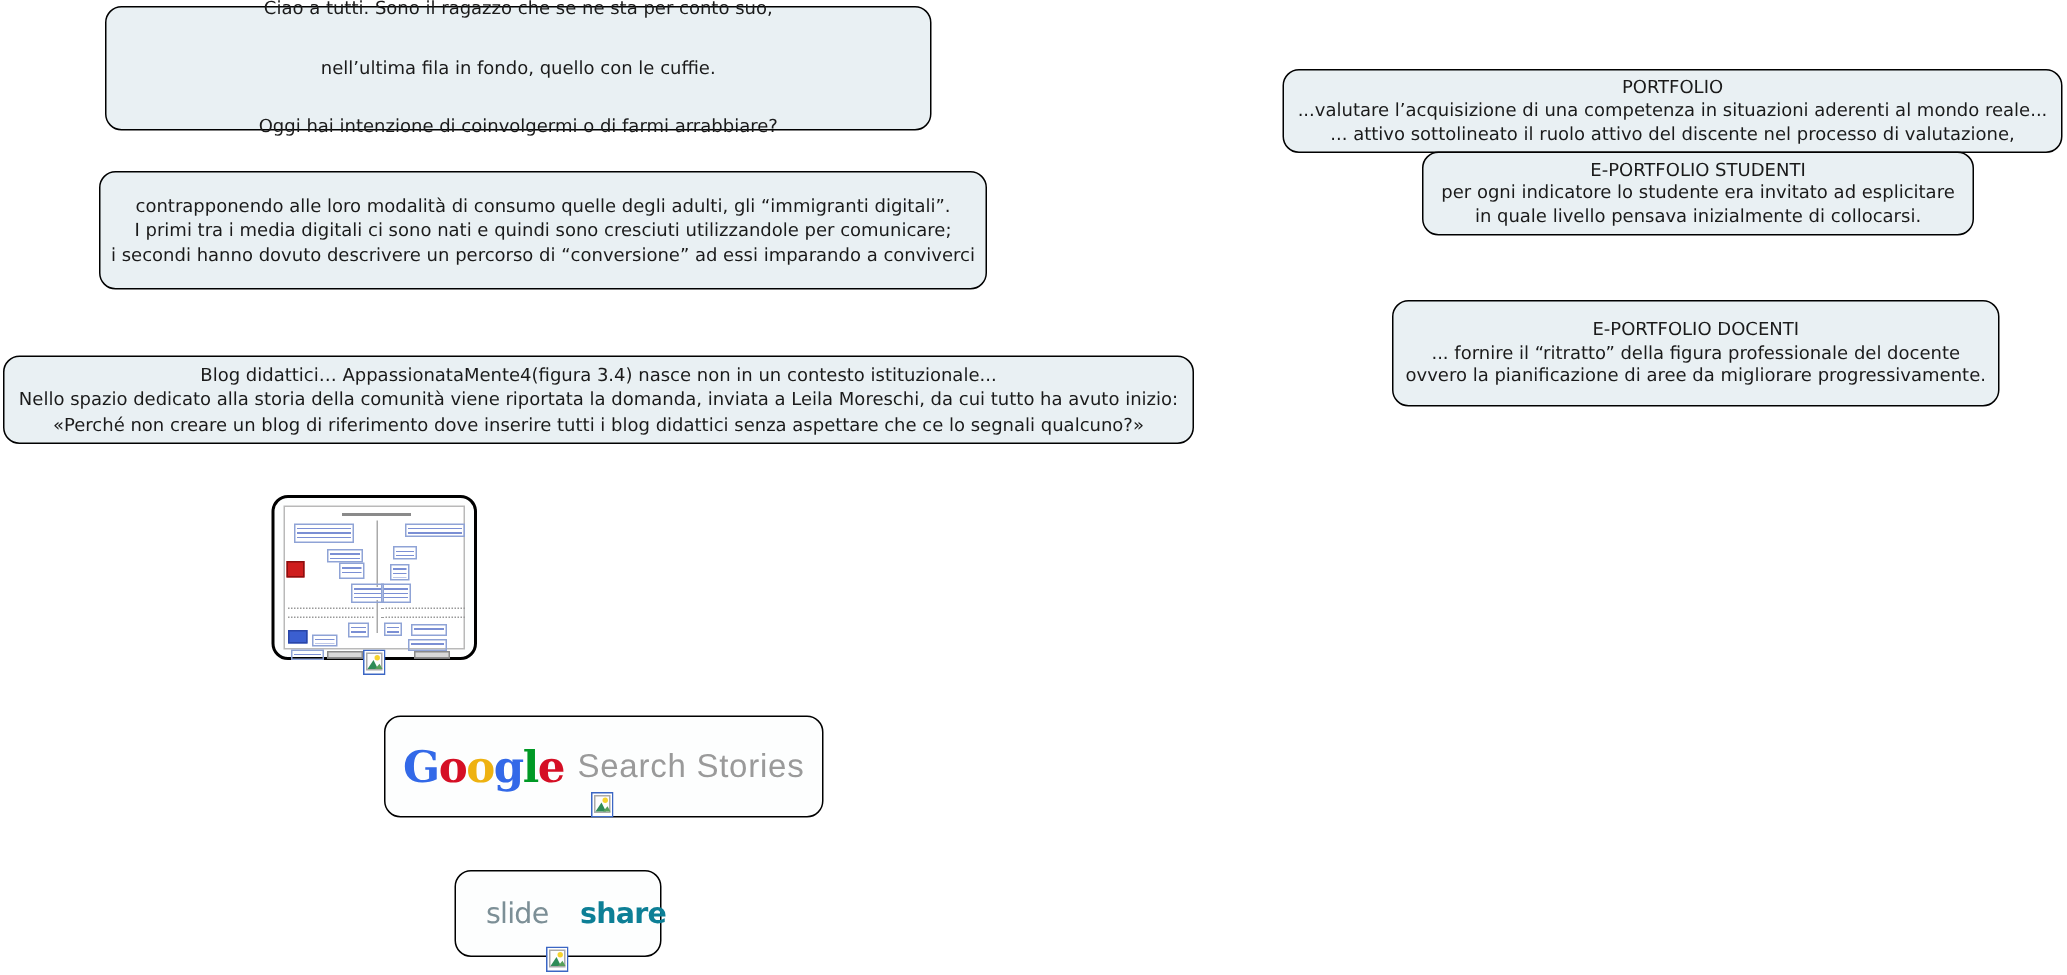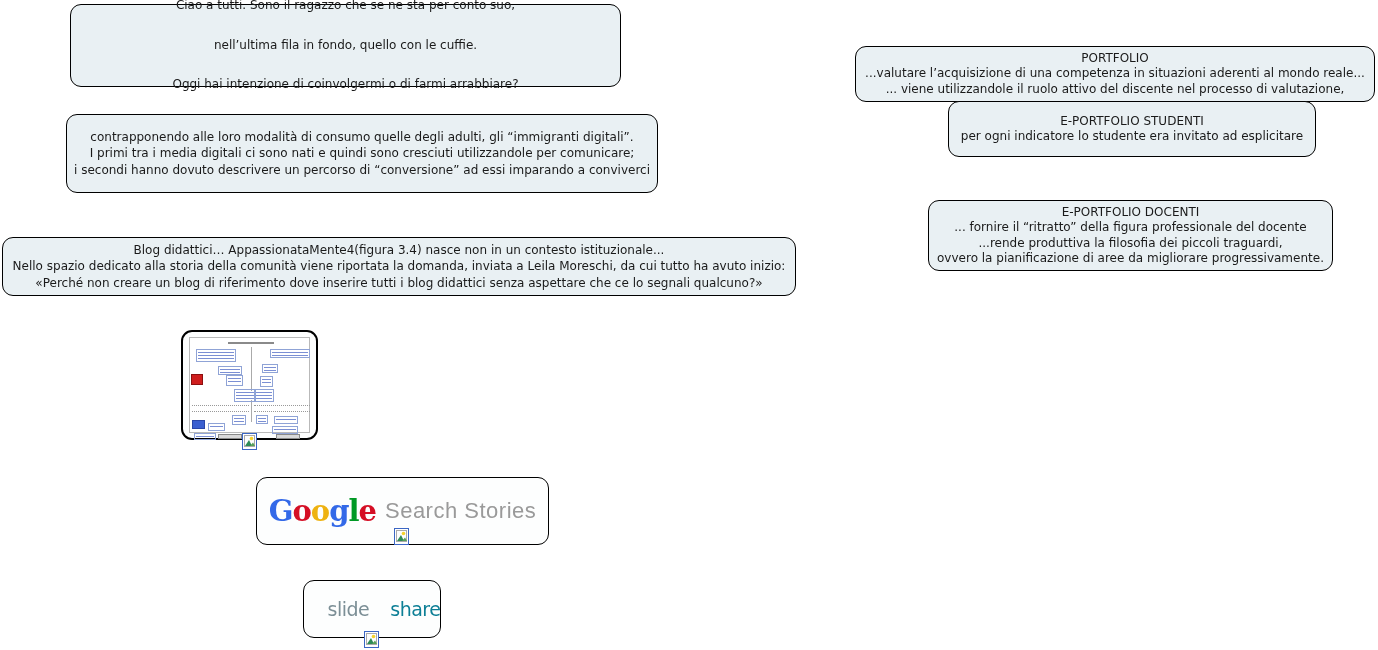--- a/index.html
+++ b/index.html
@@ -28,21 +28,21 @@
   .mini.bluefill{background:#3b5fd0;border-color:#2a46a8;}
   .mini.gray{background:#d9d9d9;border-color:#8a8a8a;}
   .dashrow{position:absolute;height:0;border-top:1px dotted #999;}
   .vdiv{position:absolute;width:1px;background:#aaa;}
   .titlebar{position:absolute;height:2px;background:#8a8a8a;}
   
   .glogo{font-family:"DejaVu Serif","Liberation Serif",serif;font-size:29px;font-weight:bold;letter-spacing:-1px;}
   .gsuffix{font-family:"Liberation Sans","DejaVu Sans",sans-serif;font-size:22px;margin-left:9px;letter-spacing:0.5px;}
   
   .ss-word{font-size:19px;letter-spacing:-0.5px;margin-left:21px;}
-  .ss-bold{font-weight:normal;}
+  .ss-bold{font-weight:bold;}
   
   .ph-icon{position:absolute;width:15px;height:17px;z-index:5;}
 </style>
 </head>
 <body>
 
 <div id="canvas">
 
   <div class="note" style="left:70px;top:4px;width:551px;height:83px;gap:24px;">
     <div class="ln">COINVOLGIMI O FAMMI ARABBIARE</div>
@@ -60,32 +60,32 @@
 
   <div class="note" style="left:2px;top:237px;width:794px;height:59px;line-height:16.5px;">
     <div class="ln">Blog didattici… AppassionataMente4(figura 3.4) nasce non in un contesto istituzionale...</div>
     <div class="ln">Nello spazio dedicato alla storia della comunità viene riportata la domanda, inviata a Leila Moreschi, da cui tutto ha avuto inizio:</div>
     <div class="ln">«Perché non creare un blog di riferimento dove inserire tutti i blog didattici senza aspettare che ce lo segnali qualcuno?»</div>
   </div>
 
   <div class="note" style="left:855px;top:10px;width:520px;height:56px;margin-top:36px;">
     <div class="ln">PORTFOLIO</div>
     <div class="ln">...valutare l’acquisizione di una competenza in situazioni aderenti al mondo reale...</div>
-    <div class="ln">... viene utilizzandole il ruolo attivo del discente nel processo di valutazione,</div>
+    <div class="ln">... attivo sottolineato il ruolo attivo del discente nel processo di valutazione,</div>
   </div>
 
   <div class="note" style="left:948px;top:101px;width:368px;height:56px;">
     <div class="ln">E-PORTFOLIO STUDENTI</div>
     <div class="ln">per ogni indicatore lo studente era invitato ad esplicitare</div>
+    <div class="ln">in quale livello pensava inizialmente di collocarsi.</div>
   </div>
 
   <div class="note" style="left:928px;top:200px;width:405px;height:71px;">
     <div class="ln">E-PORTFOLIO DOCENTI</div>
     <div class="ln">... fornire il “ritratto” della figura professionale del docente</div>
-    <div class="ln">...rende produttiva la filosofia dei piccoli traguardi,</div>
     <div class="ln">ovvero la pianificazione di aree da migliorare progressivamente.</div>
   </div>
 
   <div class="media" style="left:181px;top:330px;width:137px;height:110px;border-width:2px;">
     <div class="thumb-page">
       <div class="titlebar" style="left:38px;top:4px;width:46px;"></div>
       <div class="vdiv" style="left:61px;top:9px;height:75px;"></div>
       <div class="mini txt" style="left:6px;top:11px;width:40px;height:13px;"></div>
       <div class="mini txt" style="left:28px;top:28px;width:24px;height:9px;"></div>
       <div class="mini red" style="left:1px;top:36px;width:12px;height:11px;"></div>

